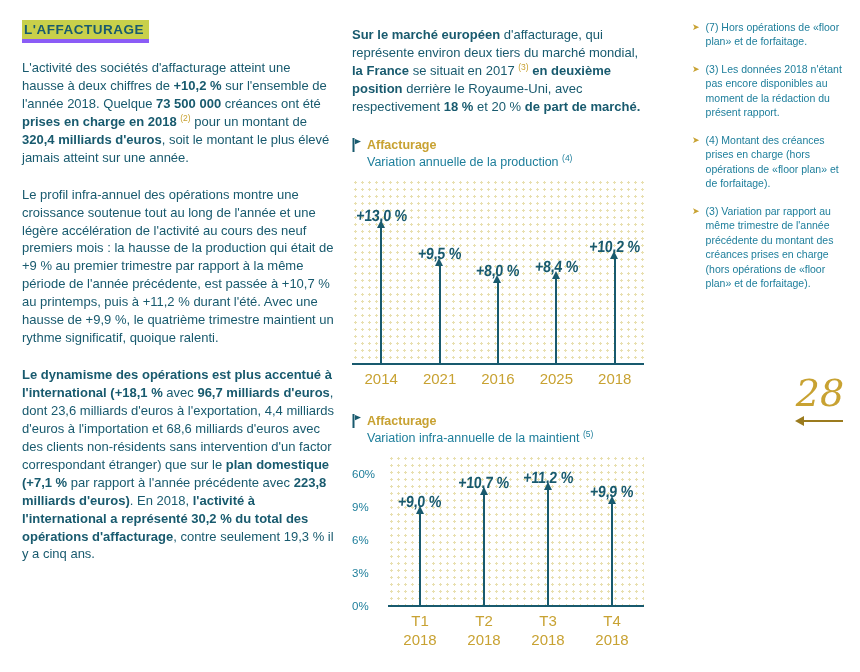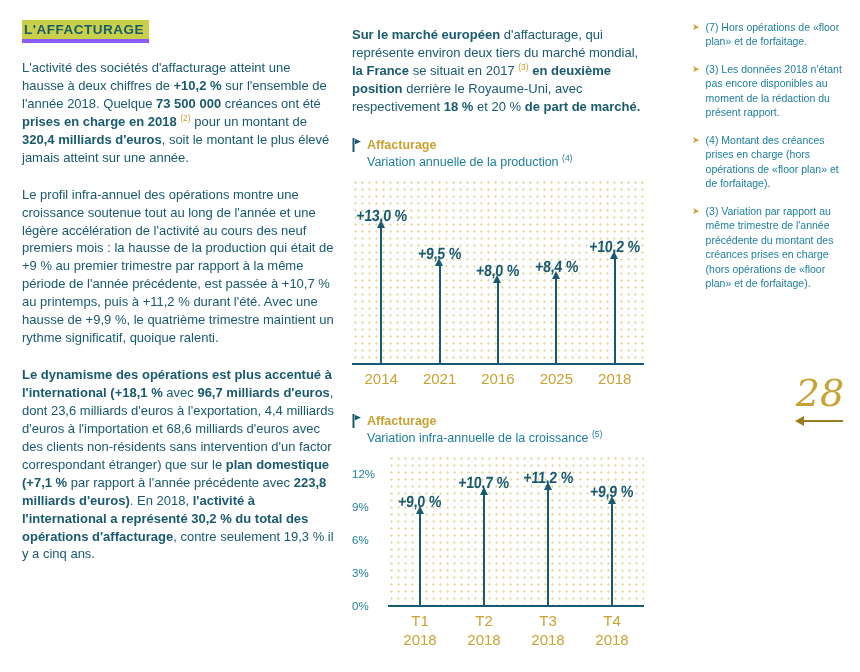--- a/index.html
+++ b/index.html
@@ -120,24 +120,24 @@
     <div class="chart">
       <div class="legend-row">
         <span class="flag">
           <svg width="9" height="14" viewBox="0 0 9 14">
             <rect x="0.5" y="0" width="2" height="14" fill="#185a6e"></rect>
             <path d="M3 1 L9 3.6 L3 6.2 Z" fill="#185a6e"></path>
           </svg>
         </span>
         <span class="legend-label">Affacturage</span>
       </div>
-      <div class="subtitle"><span>Variation infra-annuelle de la croissance</span> <sup>(5)</sup></div>
+      <div class="subtitle"><span>Variation infra-annuelle de la maintient</span> <sup>(5)</sup></div>
       <div class="chart2-body">
         <div class="yaxis">
-            <div class="ytick" style="bottom: 129px;">12%</div>
+            <div class="ytick" style="bottom: 129px;">60%</div>
             <div class="ytick" style="bottom: 96px;">9%</div>
             <div class="ytick" style="bottom: 63px;">6%</div>
             <div class="ytick" style="bottom: 30px;">3%</div>
             <div class="ytick" style="bottom: -3px;">0%</div>
           </div>
         <div class="plotwrap">
           <div class="plot plot2">
               <div class="acol">
                 <div class="alabel">+9,0 %</div>
                 <div class="arrow" style="height: 92px;"></div>

